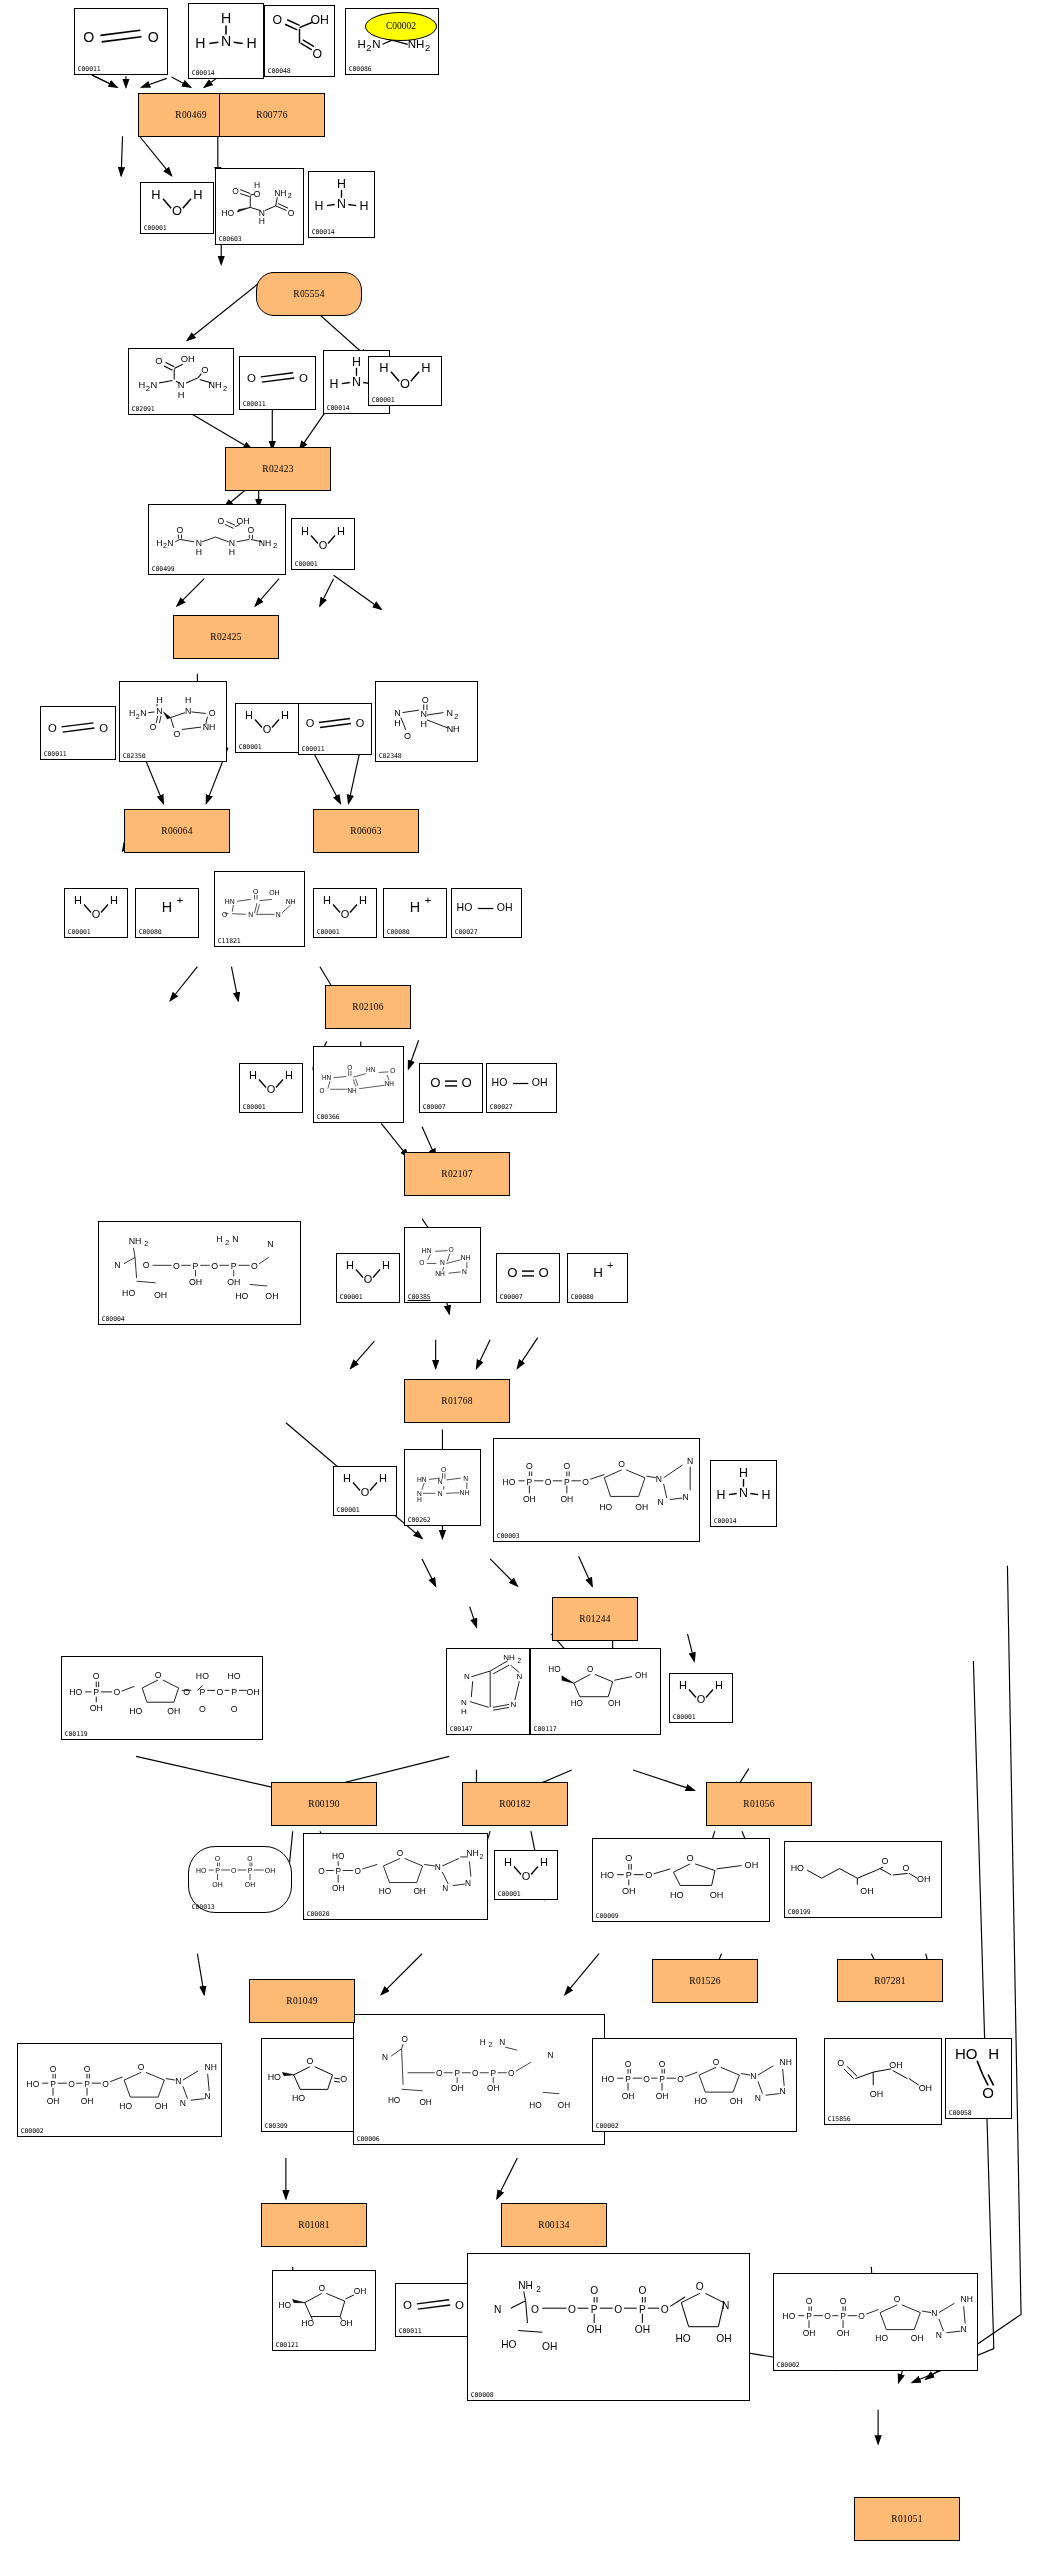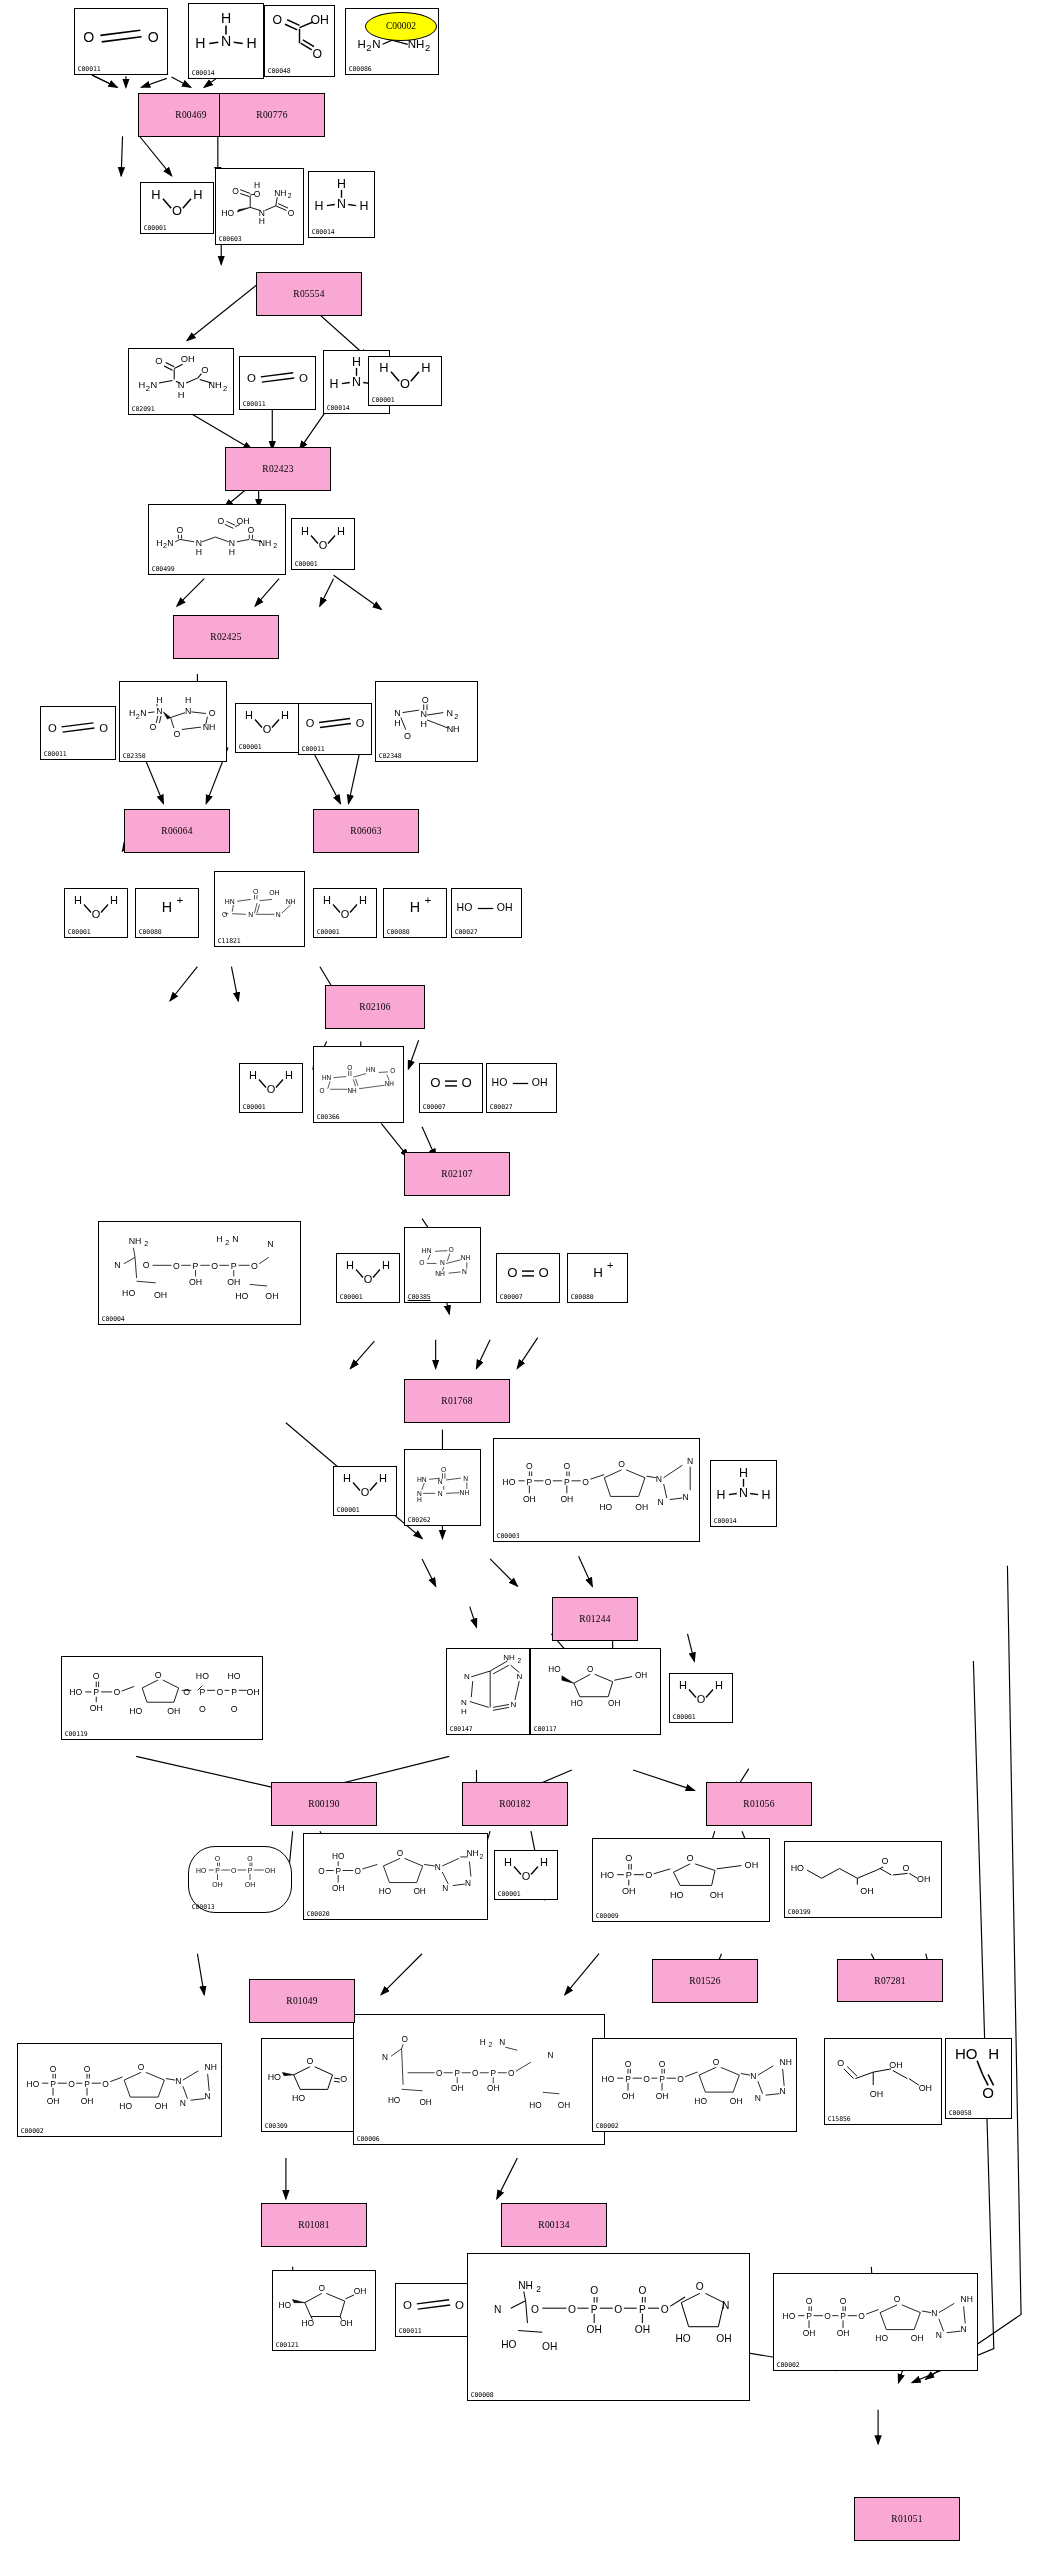--- a/index.html
+++ b/index.html
@@ -3,21 +3,21 @@
 <meta charset="utf-8">
 <style>
   html,body{margin:0;padding:0;background:#ffffff;}
   body{font-family:"Liberation Sans",sans-serif;}
   #canvas{position:relative;width:1051px;height:2576px;background:#fff;overflow:hidden;}
   svg.edges{position:absolute;left:0;top:0;width:1051px;height:2576px;pointer-events:none;}
   .node{position:absolute;box-sizing:border-box;}
   .cpd{background:#ffffff;border:1.1px solid #000;display:flex;flex-direction:column;justify-content:center;}
   .cpd .struct{flex:1 1 auto;display:flex;align-items:center;justify-content:center;overflow:hidden;}
   .cpd .cid{font-family:"DejaVu Sans Mono",monospace;font-size:6.5px;color:#000;padding:0 0 1.4px 2.7px;letter-spacing:-0.1px;line-height:6.8px;}
-  .rxn{background:#f9a8d4;border:1px solid #000;display:flex;align-items:center;justify-content:center;
+  .rxn{background:#fdba74;border:1px solid #000;display:flex;align-items:center;justify-content:center;
        font-family:"Liberation Serif",serif;font-size:9.5px;color:#000;letter-spacing:0.2px;}
   .hl{background:#ffff00;border:1.1px solid #000;border-radius:50%;display:flex;align-items:center;
       justify-content:center;font-family:"Liberation Serif",serif;font-size:9.5px;color:#000;}
   svg.mol{display:block;}
   svg.mol text{font-family:"Liberation Sans",sans-serif;fill:#000;}
   svg.mol line,svg.mol path,svg.mol polygon,svg.mol circle{stroke:#000;}
 </style>
 </head>
 <body>
 
@@ -1257,26 +1257,26 @@
       <line x1="212" y1="30" x2="232" y2="18" stroke-width="1.1"></line>
             <line x1="212" y1="38" x2="218" y2="54" stroke-width="1.1"></line>
       <line x1="222" y1="56" x2="240" y2="54" stroke-width="1.1"></line>
             <line x1="244" y1="22" x2="246" y2="44" stroke-width="1.1"></line>
           </svg>
         </div>
         <div class="cid">C00002</div>
       </div>
       <div class="node rxn" style="left: 138px; top: 93px; width: 106px; height: 44px;">R00469</div>
       <div class="node rxn" style="left: 219px; top: 93px; width: 106px; height: 44px;">R00776</div>
-      <div class="node rxn" style="left: 256px; top: 272px; width: 106px; height: 44px;">R05554</div>
+      <div class="node rxn" style="left: 256px; top: 272px; width: 106px; height: 44px; border-radius: 18px;">R05554</div>
       <div class="node rxn" style="left: 225px; top: 447px; width: 106px; height: 44px;">R02423</div>
       <div class="node rxn" style="left: 173px; top: 615px; width: 106px; height: 44px;">R02425</div>
       <div class="node rxn" style="left: 124px; top: 809px; width: 106px; height: 44px;">R06064</div>
       <div class="node rxn" style="left: 313px; top: 809px; width: 106px; height: 44px;">R06063</div>
-      <div class="node rxn" style="left: 325px; top: 985px; width: 100px; height: 44px; text-align: right;">R02106</div>
+      <div class="node rxn" style="left: 325px; top: 985px; width: 86px; height: 44px; text-align: right;">R02106</div>
       <div class="node rxn" style="left: 404px; top: 1152px; width: 106px; height: 44px;">R02107</div>
       <div class="node rxn" style="left: 404px; top: 1379px; width: 106px; height: 44px;">R01768</div>
       <div class="node rxn" style="left: 552px; top: 1597px; width: 86px; height: 44px; text-align: right;">R01244</div>
       <div class="node rxn" style="left: 271px; top: 1782px; width: 106px; height: 44px;">R00190</div>
       <div class="node rxn" style="left: 462px; top: 1782px; width: 106px; height: 44px;">R00182</div>
       <div class="node rxn" style="left: 706px; top: 1782px; width: 106px; height: 44px;">R01056</div>
       <div class="node rxn" style="left: 249px; top: 1959px; width: 106px; height: 44px; margin-top: 20px;">R01049</div>
       <div class="node rxn" style="left: 652px; top: 1959px; width: 106px; height: 44px;">R01526</div>
       <div class="node rxn" style="left: 837px; top: 1959px; width: 106px; height: 43px;">R07281</div>
       <div class="node rxn" style="left: 261px; top: 2203px; width: 106px; height: 44px;">R01081</div>

